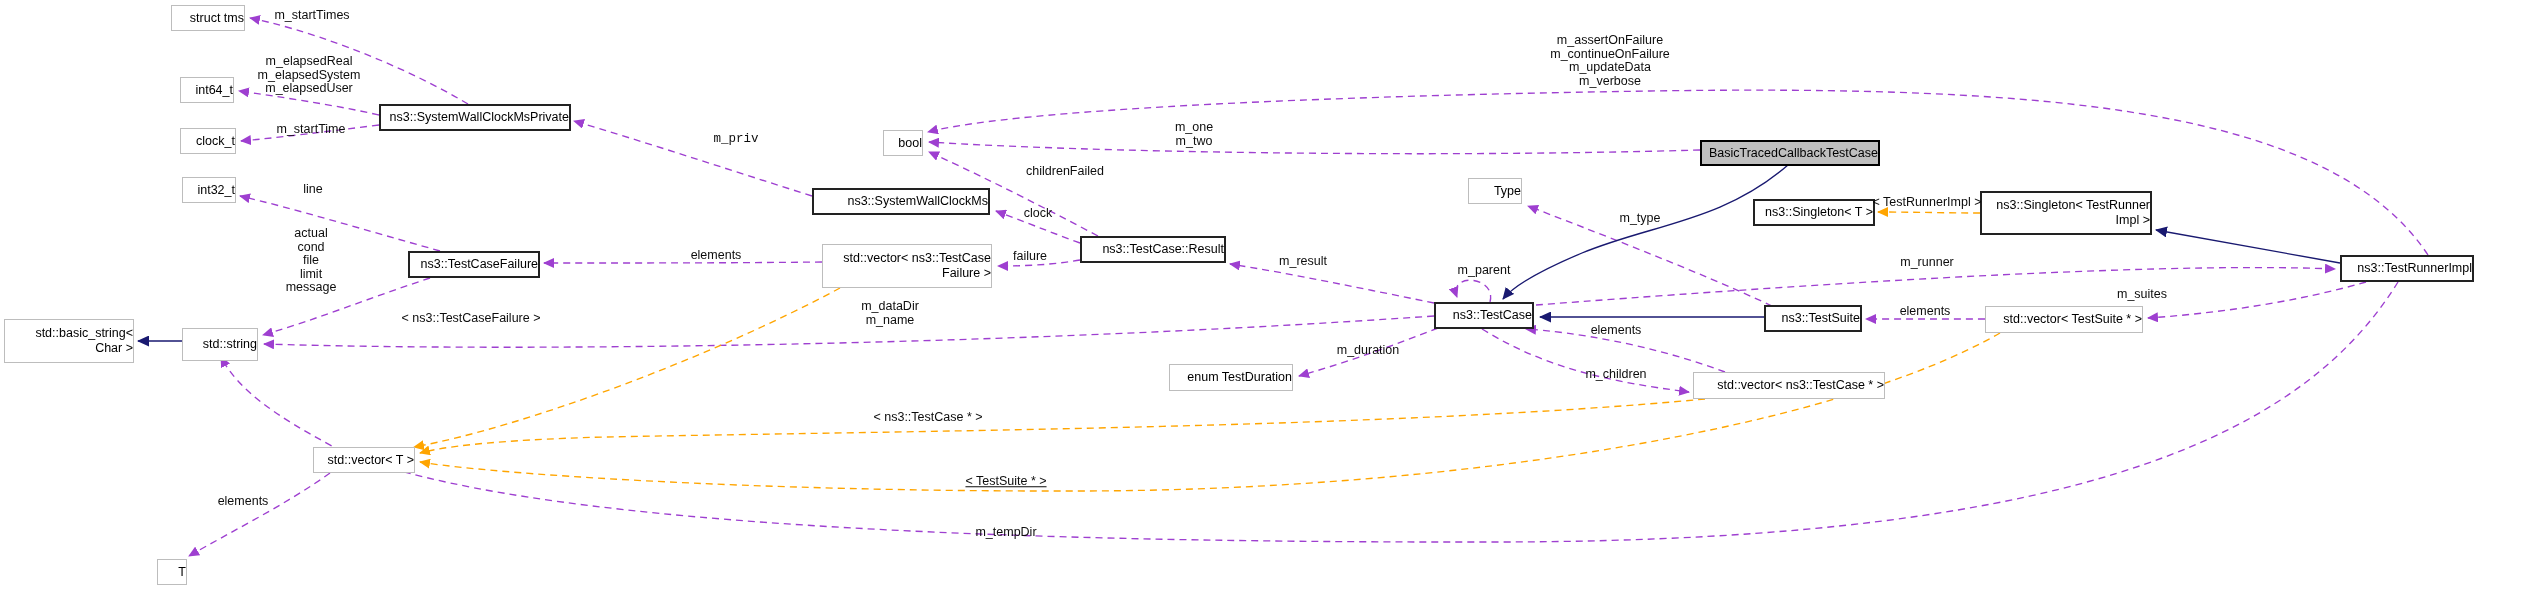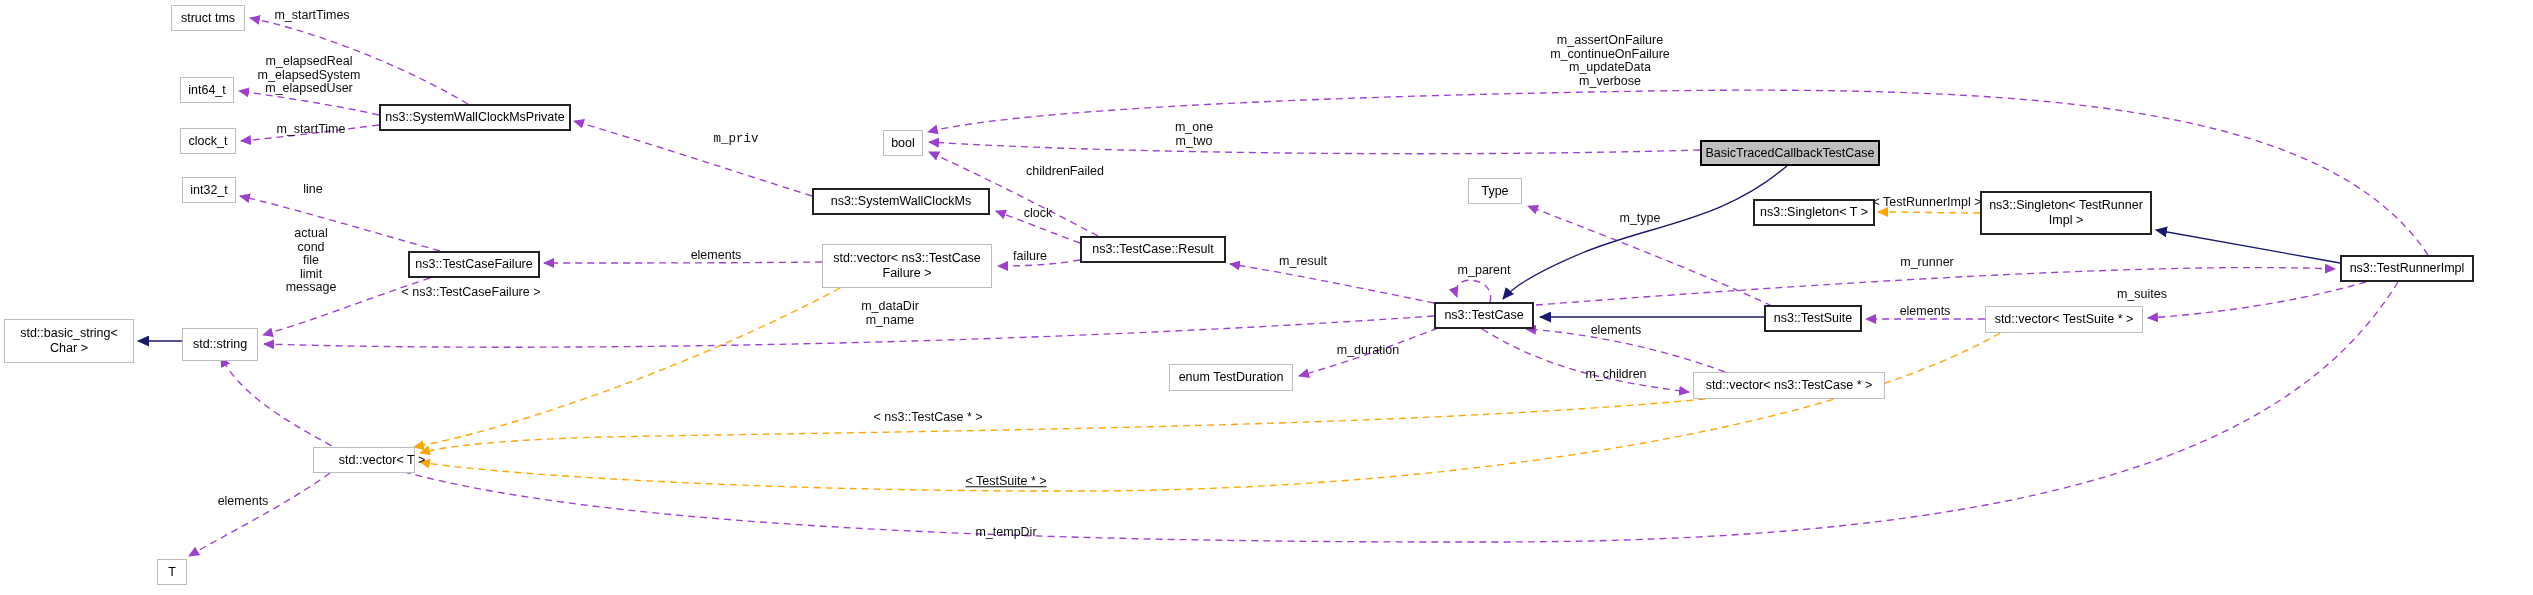--- a/index.html
+++ b/index.html
@@ -6,21 +6,21 @@
   #canvas{
     position:relative;
     width:2533px;height:595px;
     background:#ffffff;
     font-family:"Liberation Sans", sans-serif;
     overflow:hidden;
   }
   #edges-layer{position:absolute;left:0;top:0;width:2533px;height:595px;}
   .node{
     position:absolute;
-    display:flex;flex-direction:column;justify-content:center;align-items:center;
+    display:flex;flex-direction:column;justify-content:center;align-items:flex-end;
     background:#ffffff;box-sizing:border-box;
     font-size:12.5px;line-height:15px;white-space:nowrap;color:#000;
     text-align:center;
   }
   .node.class{border:2px solid #222222;}
   .node.plain{border:1px solid #bdbdbd;}
   .node.current{border:2px solid #000000;background:#bfbfbf;}
   .elabel{
     position:absolute;transform:translate(-50%,-50%);
     text-align:center;font-size:12.5px;line-height:13.5px;
@@ -230,21 +230,21 @@
       </div>
       <div class="elabel" style="left: 1927px; top: 263px;">
         <div>m_runner</div>
       </div>
       <div class="elabel" style="left: 2142px; top: 295px;">
         <div>m_suites</div>
       </div>
       <div class="elabel" style="left: 1925px; top: 312px;">
         <div>elements</div>
       </div>
-      <div class="elabel" style="left: 471px; top: 293px;">
+      <div class="elabel" style="left: 471px; top: 319px;">
         <div>&lt; ns3::TestCaseFailure &gt;</div>
       </div>
       <div class="elabel" style="left: 928px; top: 418px;">
         <div>&lt; ns3::TestCase * &gt;</div>
       </div>
       <div class="elabel" style="left: 1006px; top: 482px; text-decoration: underline;">
         <div>&lt; TestSuite * &gt;</div>
       </div>
       <div class="elabel" style="left: 1006px; top: 533px;">
         <div>m_tempDir</div>

